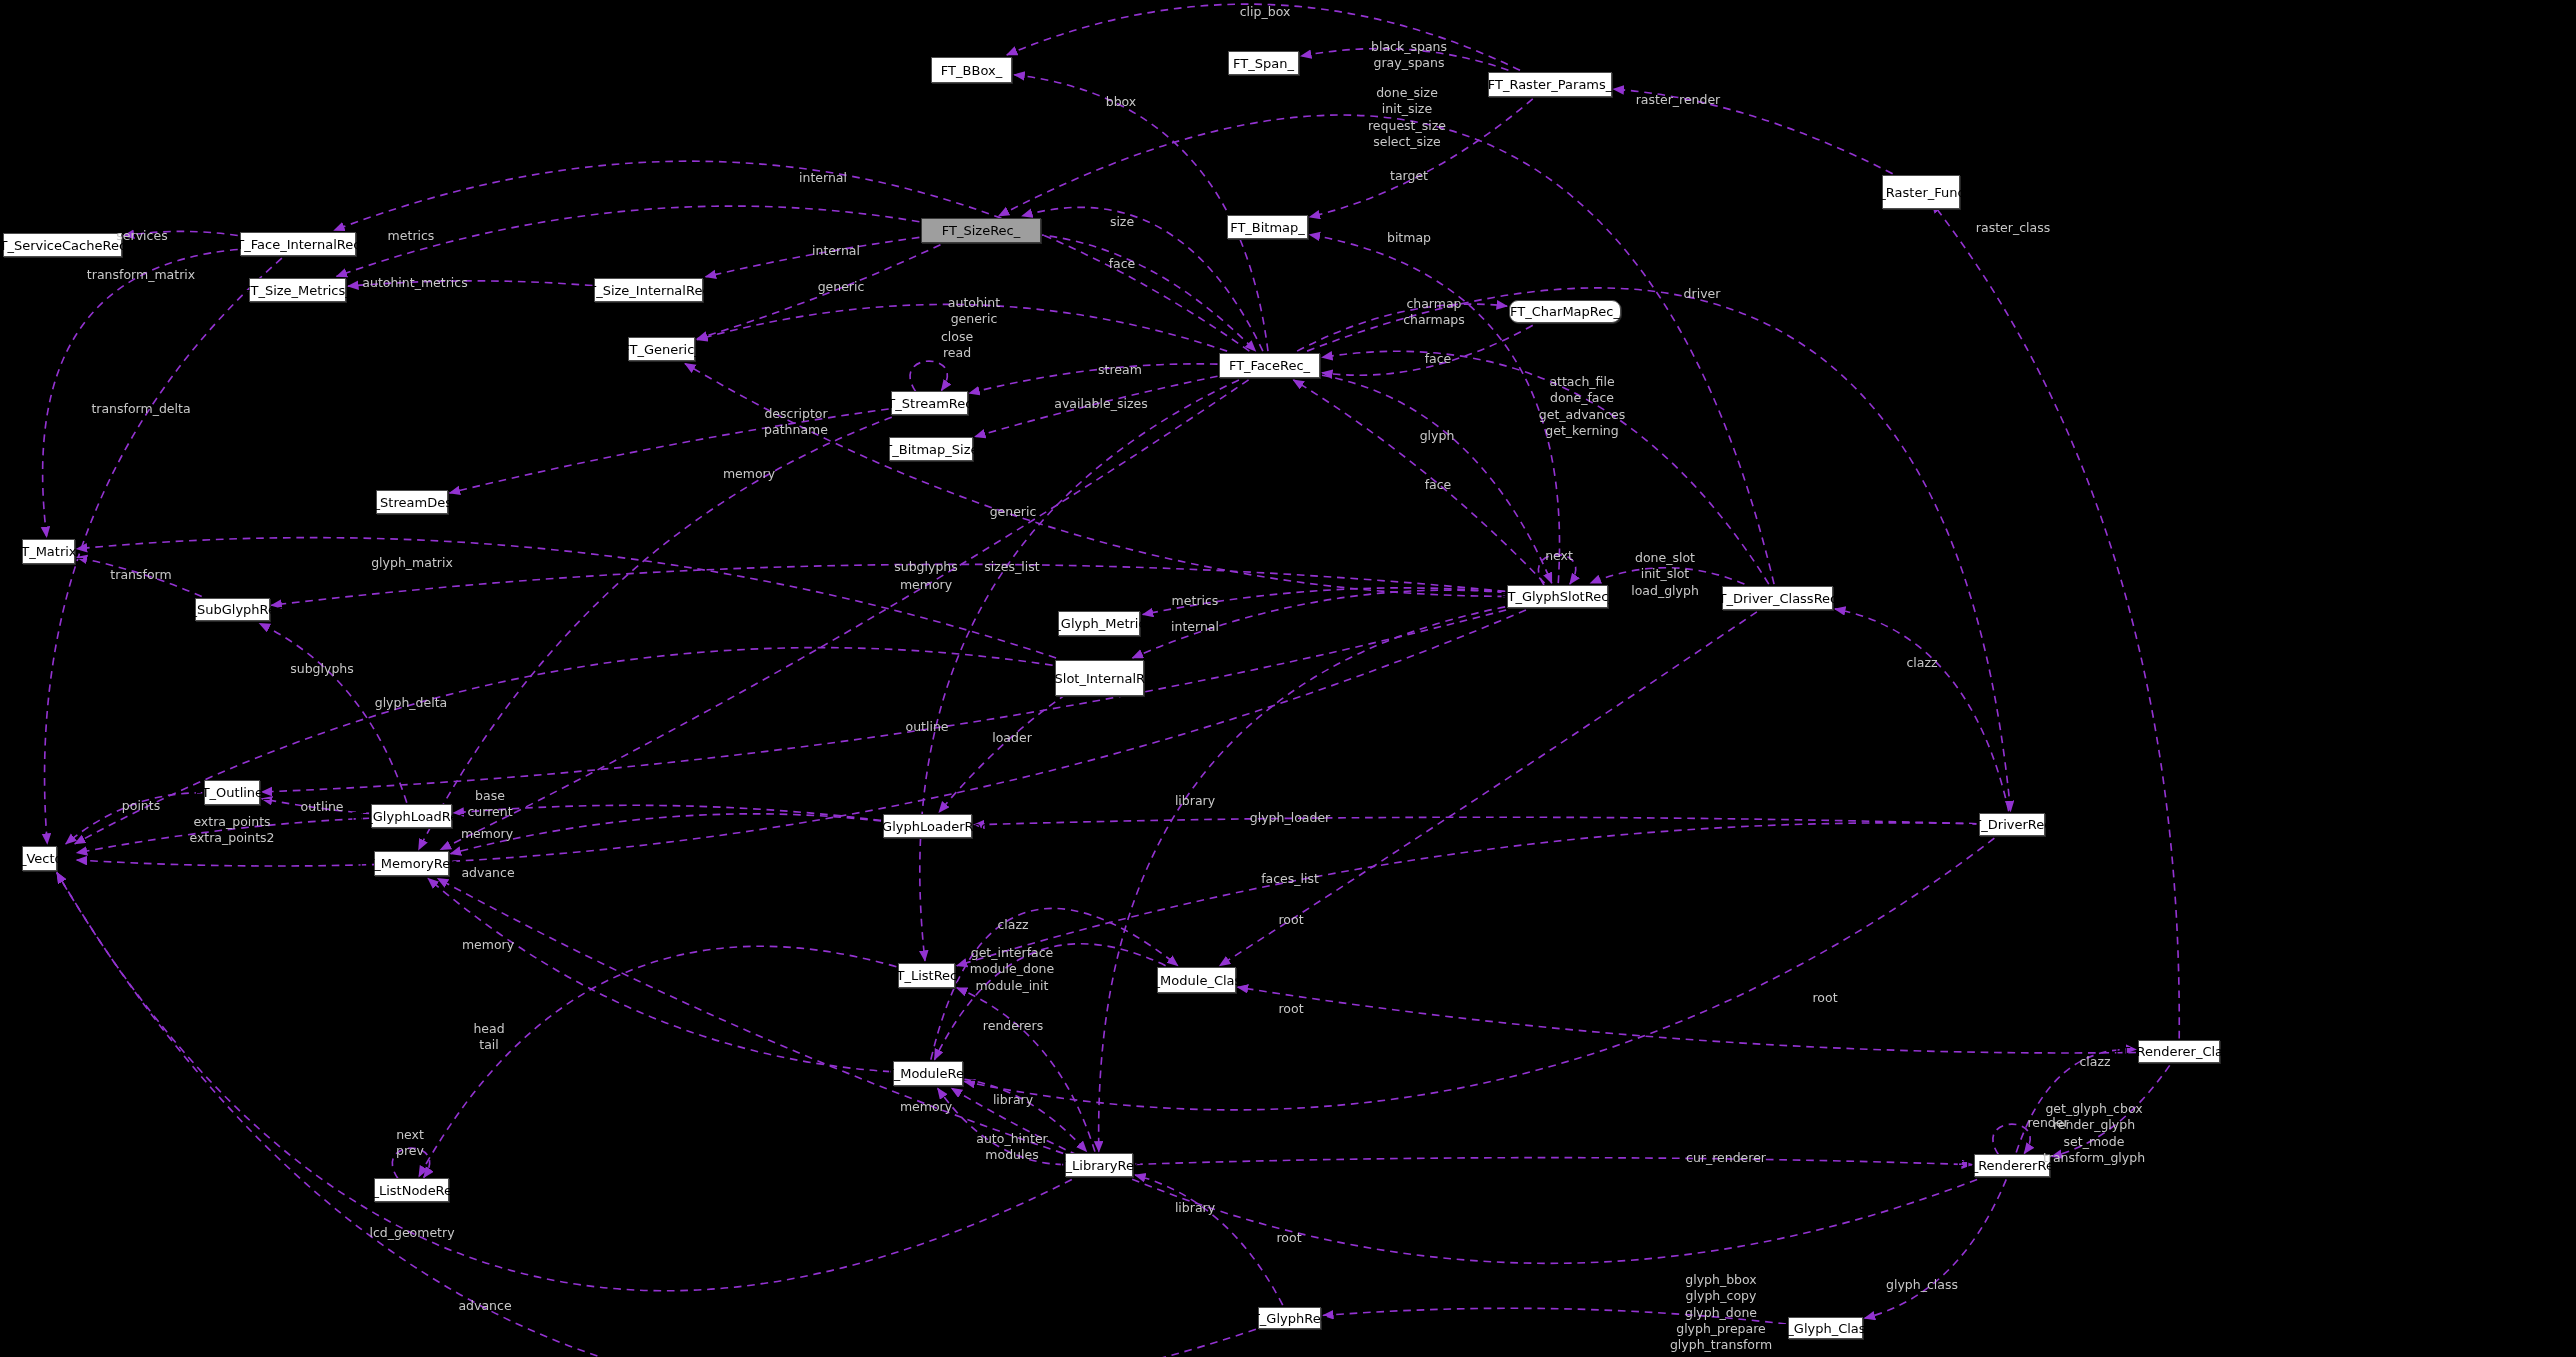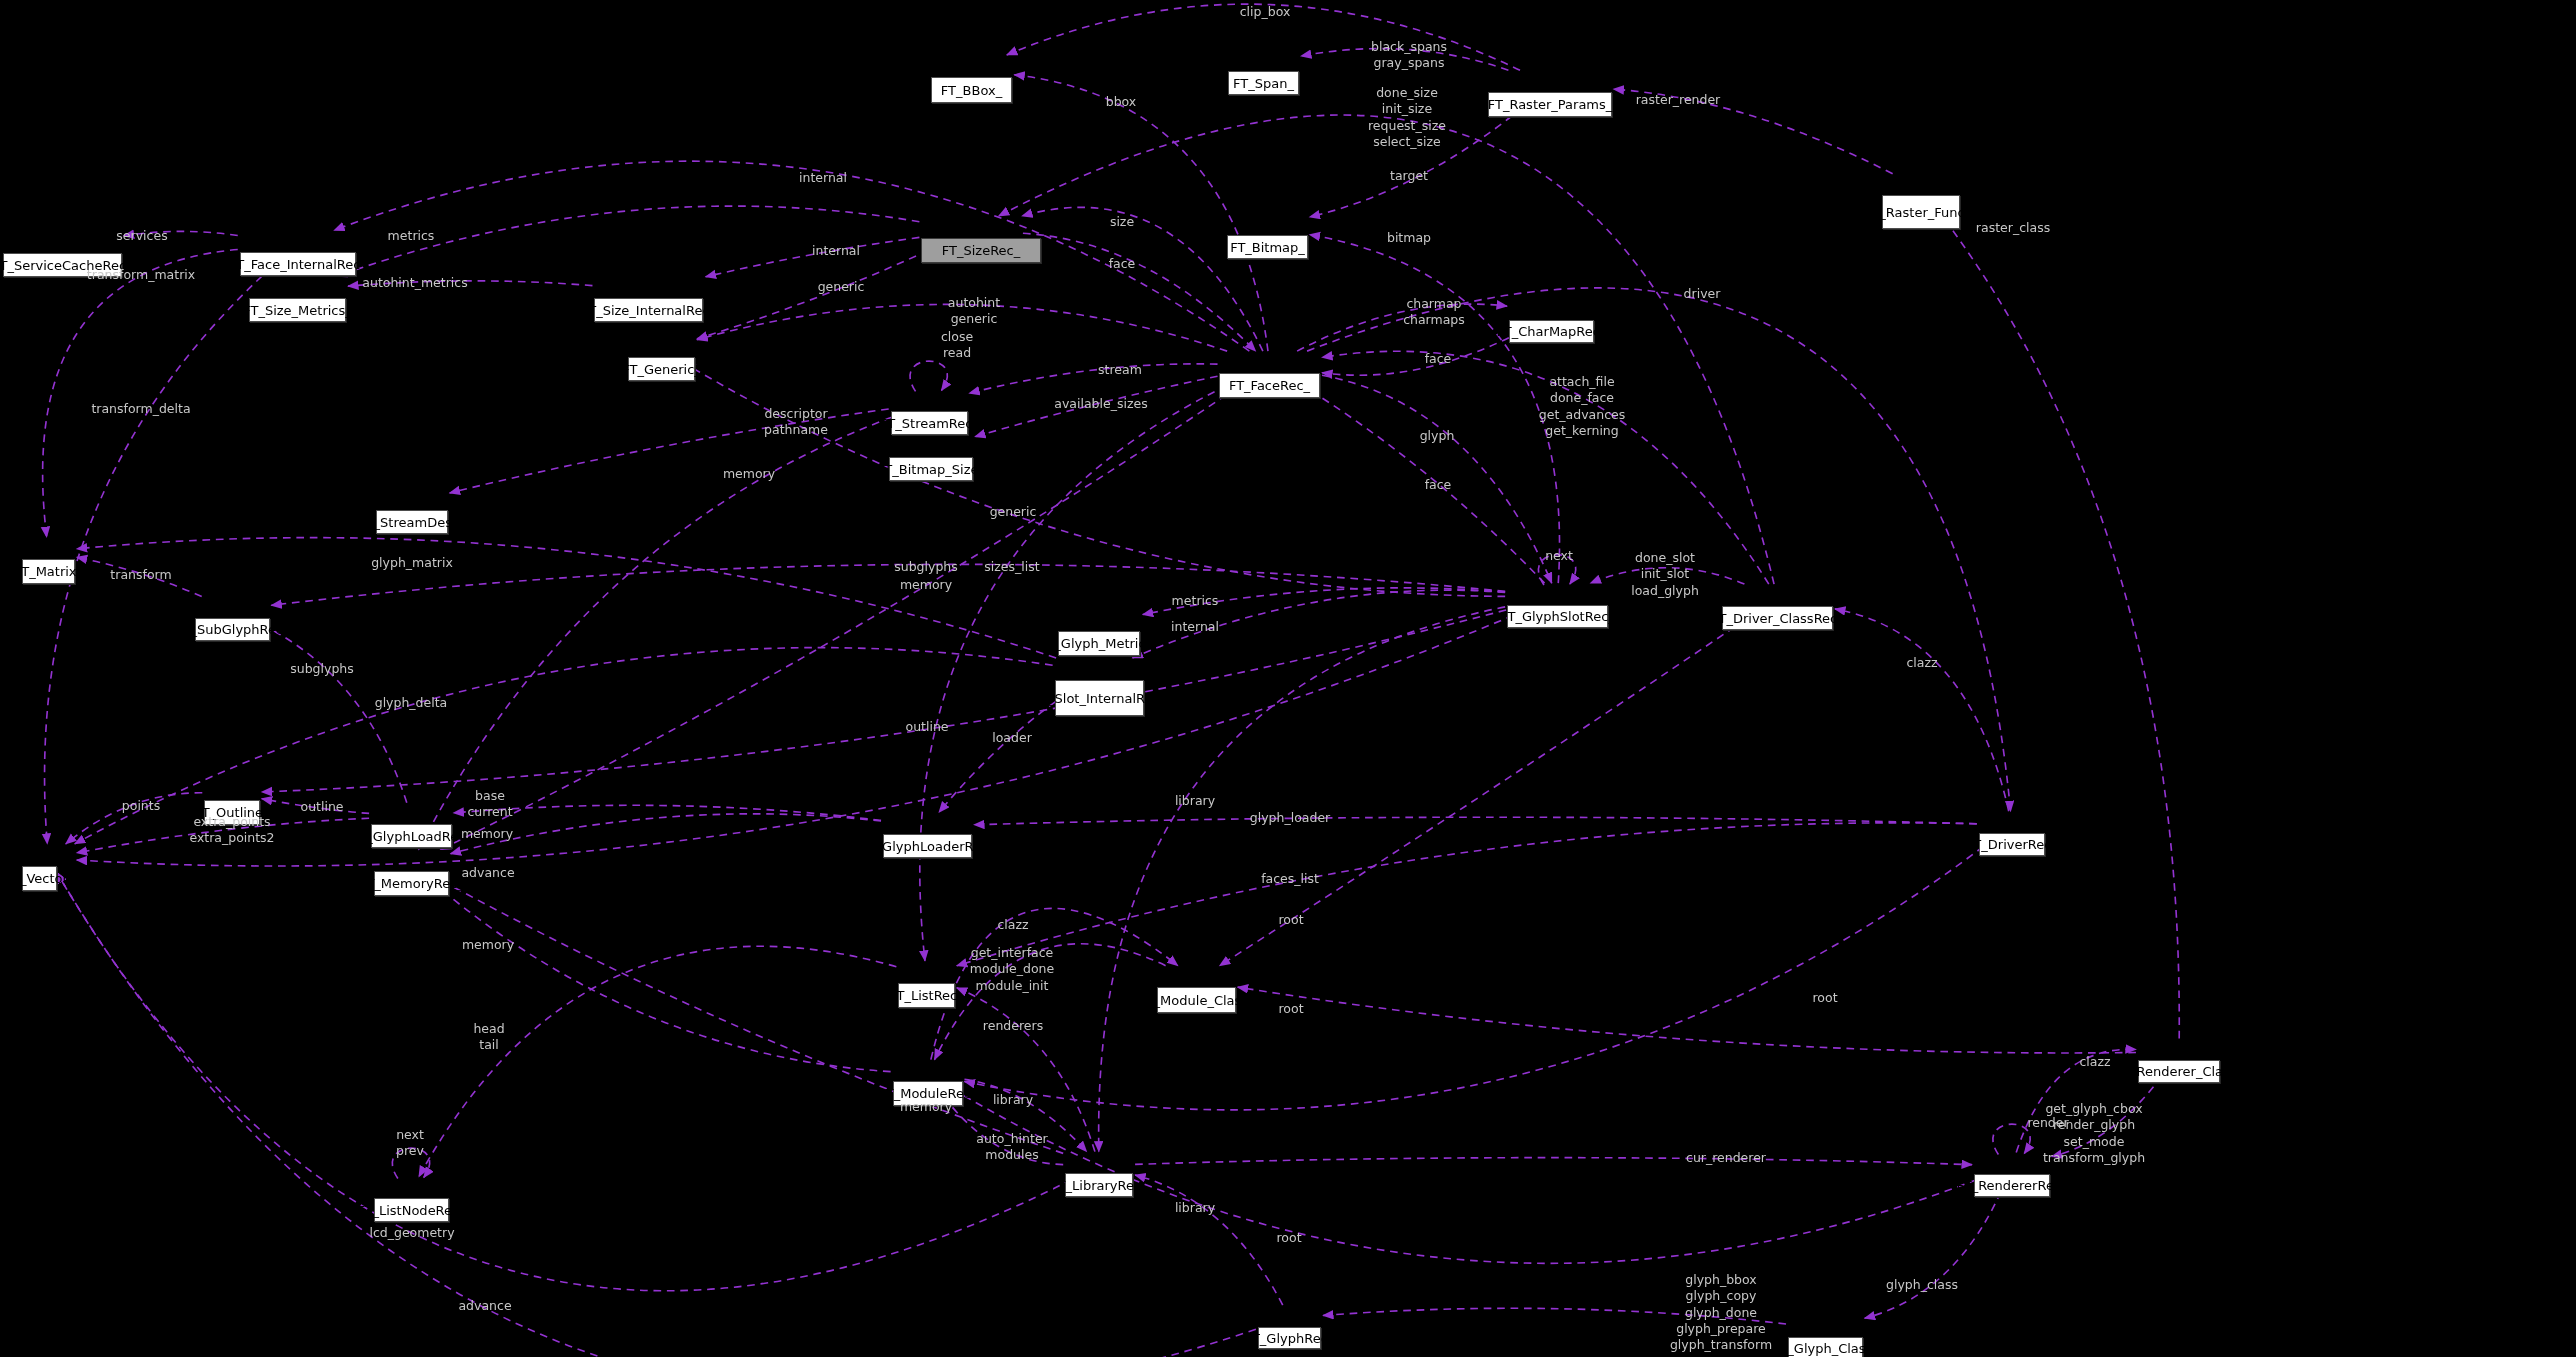--- a/index.html
+++ b/index.html
@@ -1,21 +1,21 @@
 <!DOCTYPE html>
 <html><head>
 <meta charset="utf-8">
 <style>
   html,body{margin:0;padding:0;background:#000;}
   #canvas{position:relative;width:2576px;height:1358px;background:#000;overflow:hidden;
           font-family:"DejaVu Sans","Liberation Sans",sans-serif;}
   #edges{position:absolute;left:0;top:0;width:2576px;height:1358px;}
   .node{position:absolute;display:flex;align-items:center;justify-content:center;
         background:#ffffff;border:1px solid #4d4d4d;box-shadow:1px 1px 0 #262626;
-        color:#000;font-size:13px;white-space:nowrap;box-sizing:border-box;z-index:2;margin-top:20px;}
+        color:#000;font-size:13px;white-space:nowrap;box-sizing:border-box;z-index:2;}
   .node.hl{background:#9e9e9e;border-color:#3b3b3b;}
   .elabel{position:absolute;transform:translate(-50%,-50%);color:#c7c7c7;font-size:12.5px;
           line-height:1.3;text-align:center;white-space:pre;z-index:3;pointer-events:none;}
   .edgepath{fill:none;stroke-dasharray:8,6;stroke-width:1.7px;}
 </style>
 </head>
 <body>
 
 <div id="canvas">
   <svg id="edges" width="2576" height="1358" viewBox="0 0 2687 1416" xmlns="http://www.w3.org/2000/svg">
@@ -105,21 +105,21 @@
     <div class="node" style="left: 240px; top: 232px; width: 116px; height: 24px;">FT_Face_InternalRec_</div>
     <div class="node" style="left: 249px; top: 278px; width: 97px; height: 24px;">FT_Size_Metrics_</div>
     <div class="node" style="left: 594px; top: 278px; width: 109px; height: 24px;">FT_Size_InternalRec_</div>
     <div class="node" style="left: 628px; top: 337px; width: 67px; height: 24px;">FT_Generic_</div>
     <div class="node hl" style="left: 921px; top: 218px; width: 120px; height: 25px;">FT_SizeRec_</div>
     <div class="node" style="left: 931px; top: 57px; width: 81px; height: 26px;">FT_BBox_</div>
     <div class="node" style="left: 1228px; top: 51px; width: 71px; height: 24px;">FT_Span_</div>
     <div class="node" style="left: 1488px; top: 72px; width: 124px; height: 25px;">FT_Raster_Params_</div>
     <div class="node" style="left: 1882px; top: 175px; width: 78px; height: 34px;">FT_Raster_Funcs_</div>
     <div class="node" style="left: 1227px; top: 215px; width: 81px; height: 24px;">FT_Bitmap_</div>
-    <div class="node" style="left: 1509px; top: 300px; width: 85px; height: 23px;">FT_CharMapRec_</div>
+    <div class="node" style="left: 1509px; top: 300px; width: 112px; height: 23px; border-radius: 9px;">FT_CharMapRec_</div>
     <div class="node" style="left: 1219px; top: 353px; width: 101px; height: 25px;">FT_FaceRec_</div>
     <div class="node" style="left: 891px; top: 391px; width: 77px; height: 24px;">FT_StreamRec_</div>
     <div class="node" style="left: 889px; top: 437px; width: 84px; height: 24px;">FT_Bitmap_Size_</div>
     <div class="node" style="left: 376px; top: 490px; width: 72px; height: 24px;">FT_StreamDesc_</div>
     <div class="node" style="left: 22px; top: 539px; width: 53px; height: 25px;">FT_Matrix_</div>
     <div class="node" style="left: 195px; top: 598px; width: 75px; height: 23px;">FT_SubGlyphRec_</div>
     <div class="node" style="left: 1507px; top: 585px; width: 101px; height: 23px;">FT_GlyphSlotRec_</div>
     <div class="node" style="left: 1722px; top: 586px; width: 111px; height: 24px;">FT_Driver_ClassRec_</div>
     <div class="node" style="left: 1058px; top: 611px; width: 82px; height: 25px;">FT_Glyph_Metrics_</div>
     <div class="node" style="left: 1055px; top: 660px; width: 89px; height: 36px;">FT_Slot_InternalRec_</div>

